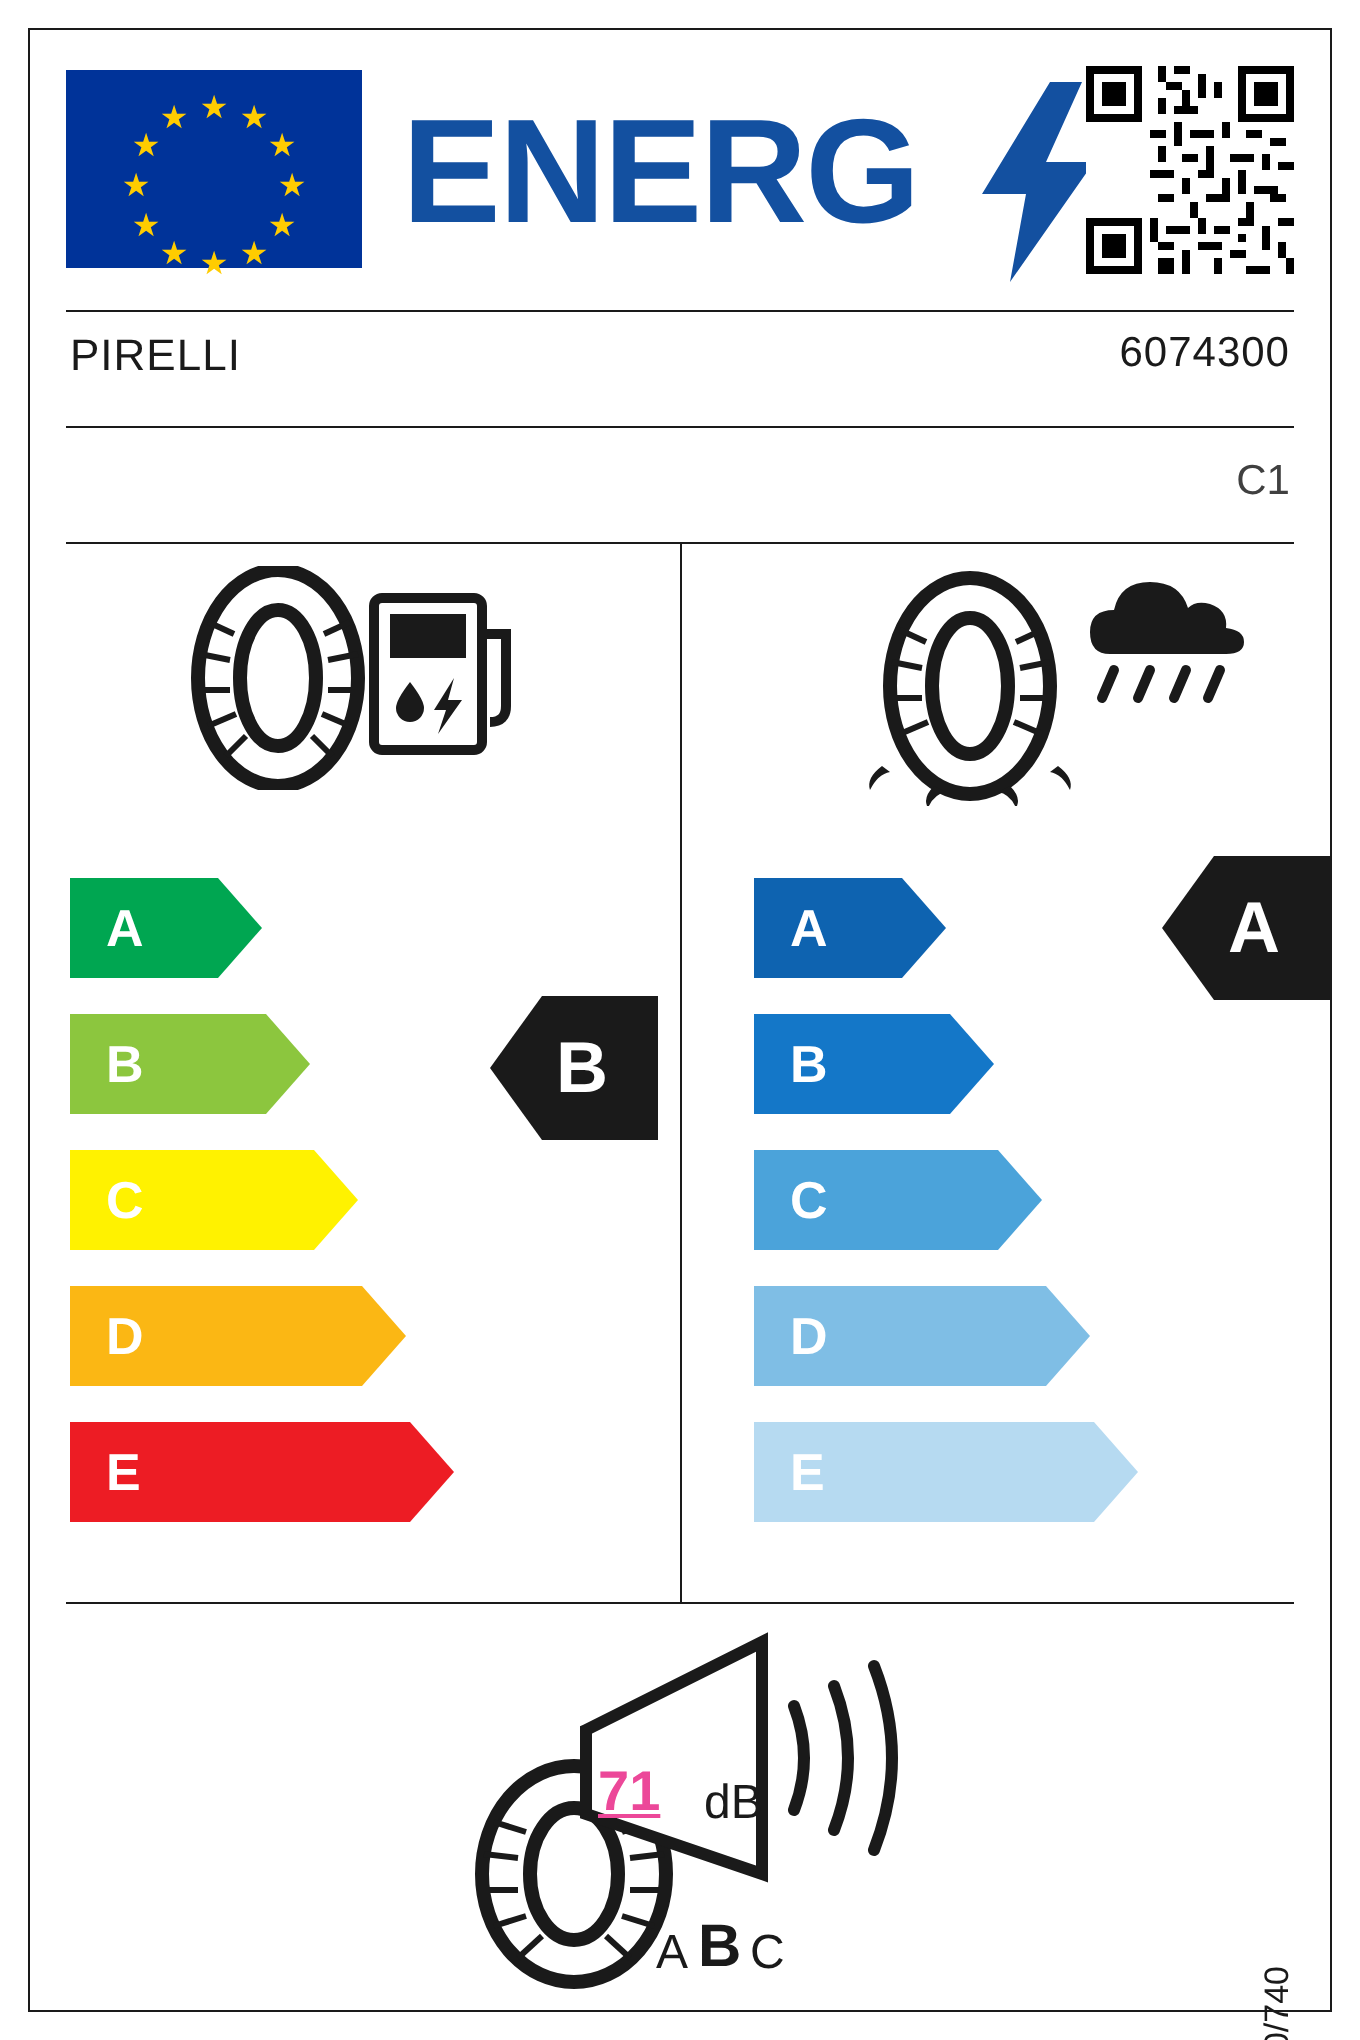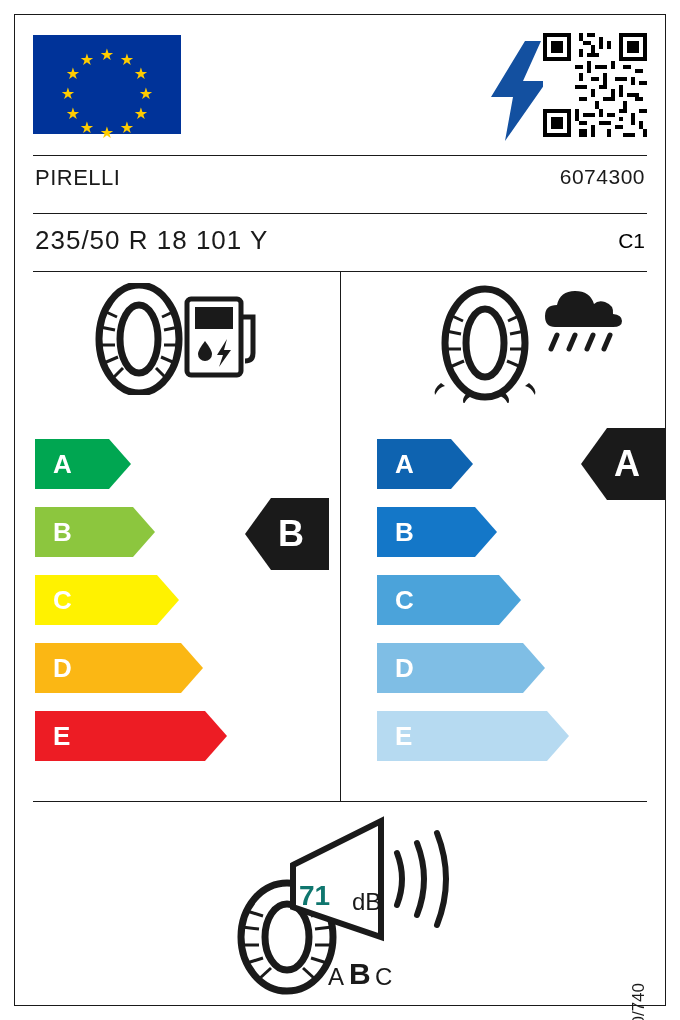--- a/index.html
+++ b/index.html
@@ -110,21 +110,21 @@
     top: 210px;
     font-size: 26px;
     color: #1a1a1a;
     letter-spacing: 1px;
   }
   .class {
     position: absolute;
     right: 20px;
     top: 214px;
     font-size: 21px;
-    color: #000000;
+    color: #404040;
   }
 
   
   .grade {
     position: absolute;
     height: 50px;
     display: block;
   }
   .grade .bar {
     position: absolute;
@@ -156,21 +156,22 @@
     font-weight: bold;
     color: #ffffff;
     line-height: 36px;
   }
 
   
   .noise-db {
     position: absolute;
     font-size: 28px;
     font-weight: bold;
-    color: #0f766e;
+    color: #ec4899;
+    text-decoration: underline;
   }
   .noise-unit {
     position: absolute;
     font-size: 24px;
     color: #1a1a1a;
   }
   .noise-abc {
     position: absolute;
     font-size: 24px;
     color: #1a1a1a;
@@ -203,20 +204,21 @@
       <div class="star" style="left:100px; top:71px;">★</div>
       <div class="star" style="left:86px; top:85px;">★</div>
       <div class="star" style="left:66px; top:90px;">★</div>
       <div class="star" style="left:46px; top:85px;">★</div>
       <div class="star" style="left:32px; top:71px;">★</div>
       <div class="star" style="left:27px; top:51px;">★</div>
       <div class="star" style="left:32px; top:31px;">★</div>
       <div class="star" style="left:46px; top:17px;">★</div>
     </div>
 
+    <div class="energ-text">ENERG</div>
 
     <div class="bolt">
       <svg width="56" height="100" viewBox="0 0 56 100">
         <polygon points="34,0 0,56 22,56 14,100 56,40 32,40 50,0" fill="#1350a0"></polygon>
       </svg>
     </div>
 
     <div class="qr">
       <svg width="104" height="104" viewBox="0 0 26 26" shape-rendering="crispEdges">
         <rect width="26" height="26" fill="#fff"></rect>
@@ -289,21 +291,20 @@
     </div>
   </div>
 
   <div class="hline" style="top:140px;"></div>
 
   <div class="brand">PIRELLI</div>
   <div class="code">6074300</div>
 
   <div class="hline" style="top:198px;"></div>
 
-  <div class="size">235/50 R 18 101 Y</div>
   <div class="class">C1</div>
 
   <div class="hline" style="top:256px;"></div>
 
   <div class="vline" style="left:325px; top:256px; height:530px;"></div>
 
   <div style="position:absolute; left:72px; top:268px; width:180px; height:112px;">
     <svg width="180" height="112" viewBox="0 0 180 112">
 
       <ellipse cx="52" cy="56" rx="40" ry="54" fill="none" stroke="#1a1a1a" stroke-width="7"></ellipse>

